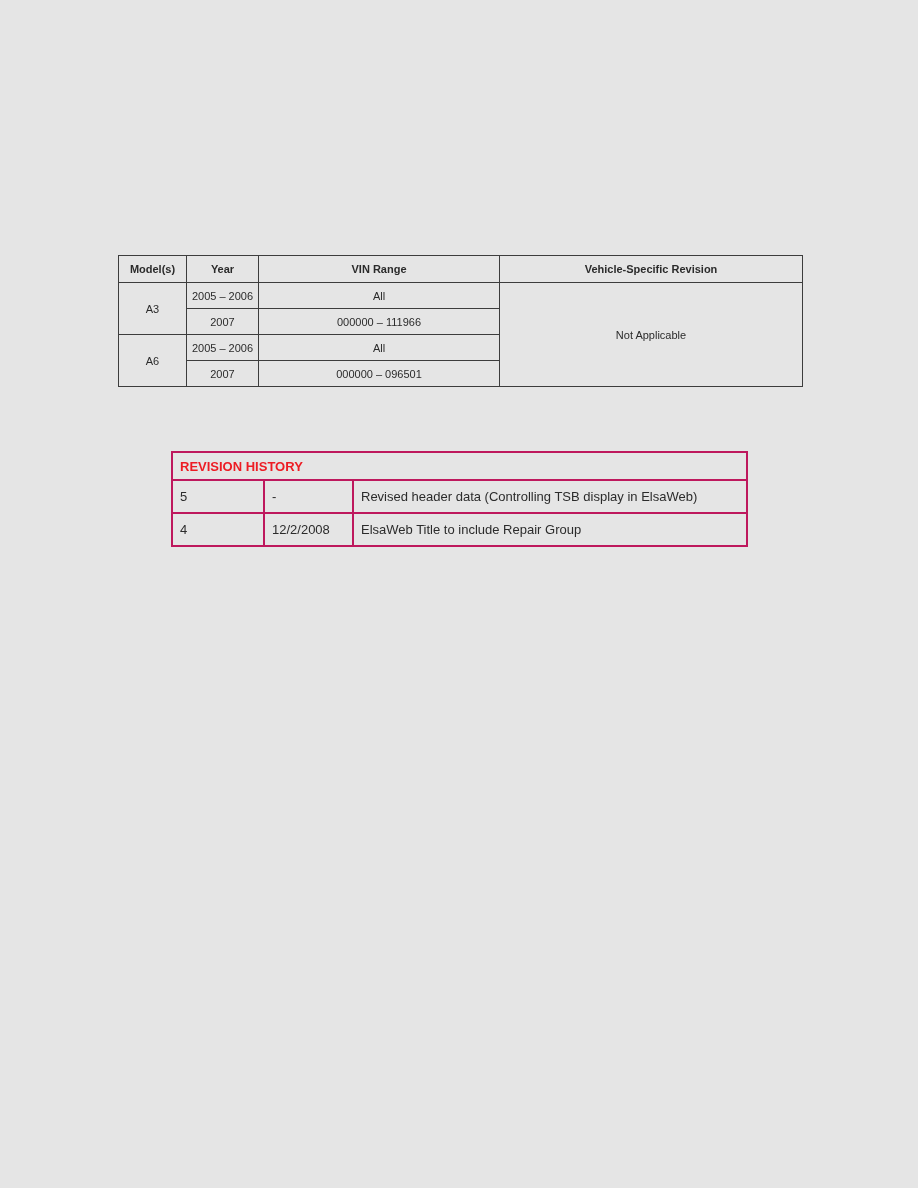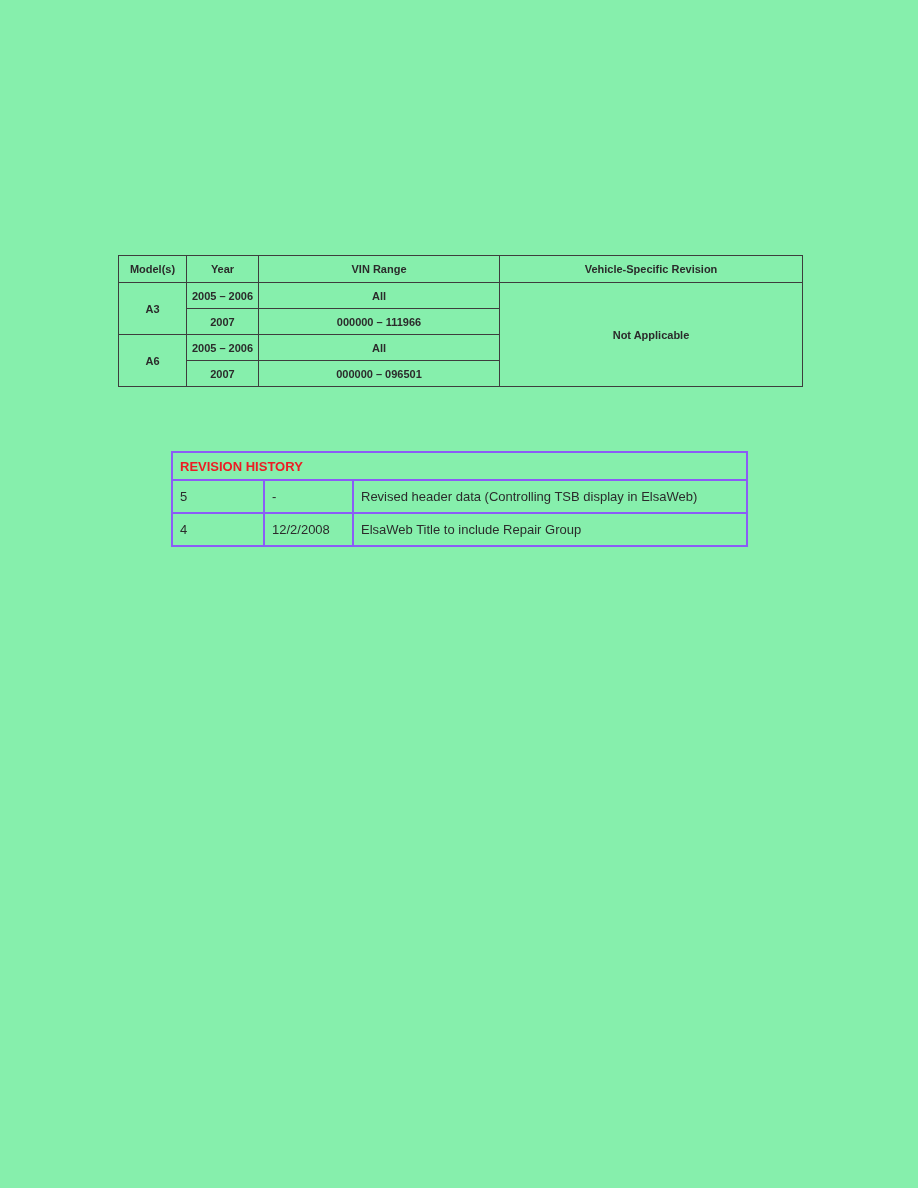--- a/index.html
+++ b/index.html
@@ -11,21 +11,21 @@
     width: 918px;
     height: 1188px;
     position: relative;
     font-family: "Liberation Sans", sans-serif;
     color: #2b2b2b;
   }
   .page {
     position: absolute;
     left: 0; top: 0;
     width: 918px; height: 1188px;
-    background: #86efac;
+    background: #e5e5e5;
   }
 
   
   table.vehicle-table {
     position: absolute;
     left: 118px;
     top: 255px;
     border-collapse: collapse;
     table-layout: fixed;
     width: 684px;
@@ -40,42 +40,42 @@
     padding: 0 4px;
     overflow: hidden;
     white-space: nowrap;
   }
   table.vehicle-table th {
     font-weight: bold;
     height: 26px;
   }
   table.vehicle-table td {
     height: 25px;
-    font-weight: bold;
+    font-weight: normal;
     text-align: center;
   }
   .col-models    { width: 68px;  }
   .col-year      { width: 72px;  }
   .col-vin       { width: 241px; }
   .col-equipment { width: 303px; }
 
   
   table.revision-table {
     position: absolute;
     left: 171px;
     top: 451px;
     border-collapse: collapse;
     table-layout: fixed;
     width: 575px;
     font-size: 13px;
     color: #2b2b2b;
   }
   table.revision-table th,
   table.revision-table td {
-    border: 2px solid #8b5cf6;
+    border: 2px solid #be185d;
     text-align: left;
     vertical-align: middle;
     padding: 0 0 0 7px;
     overflow: hidden;
     white-space: nowrap;
   }
   table.revision-table td.rev-title {
     font-weight: bold;
     height: 26px;
   }

